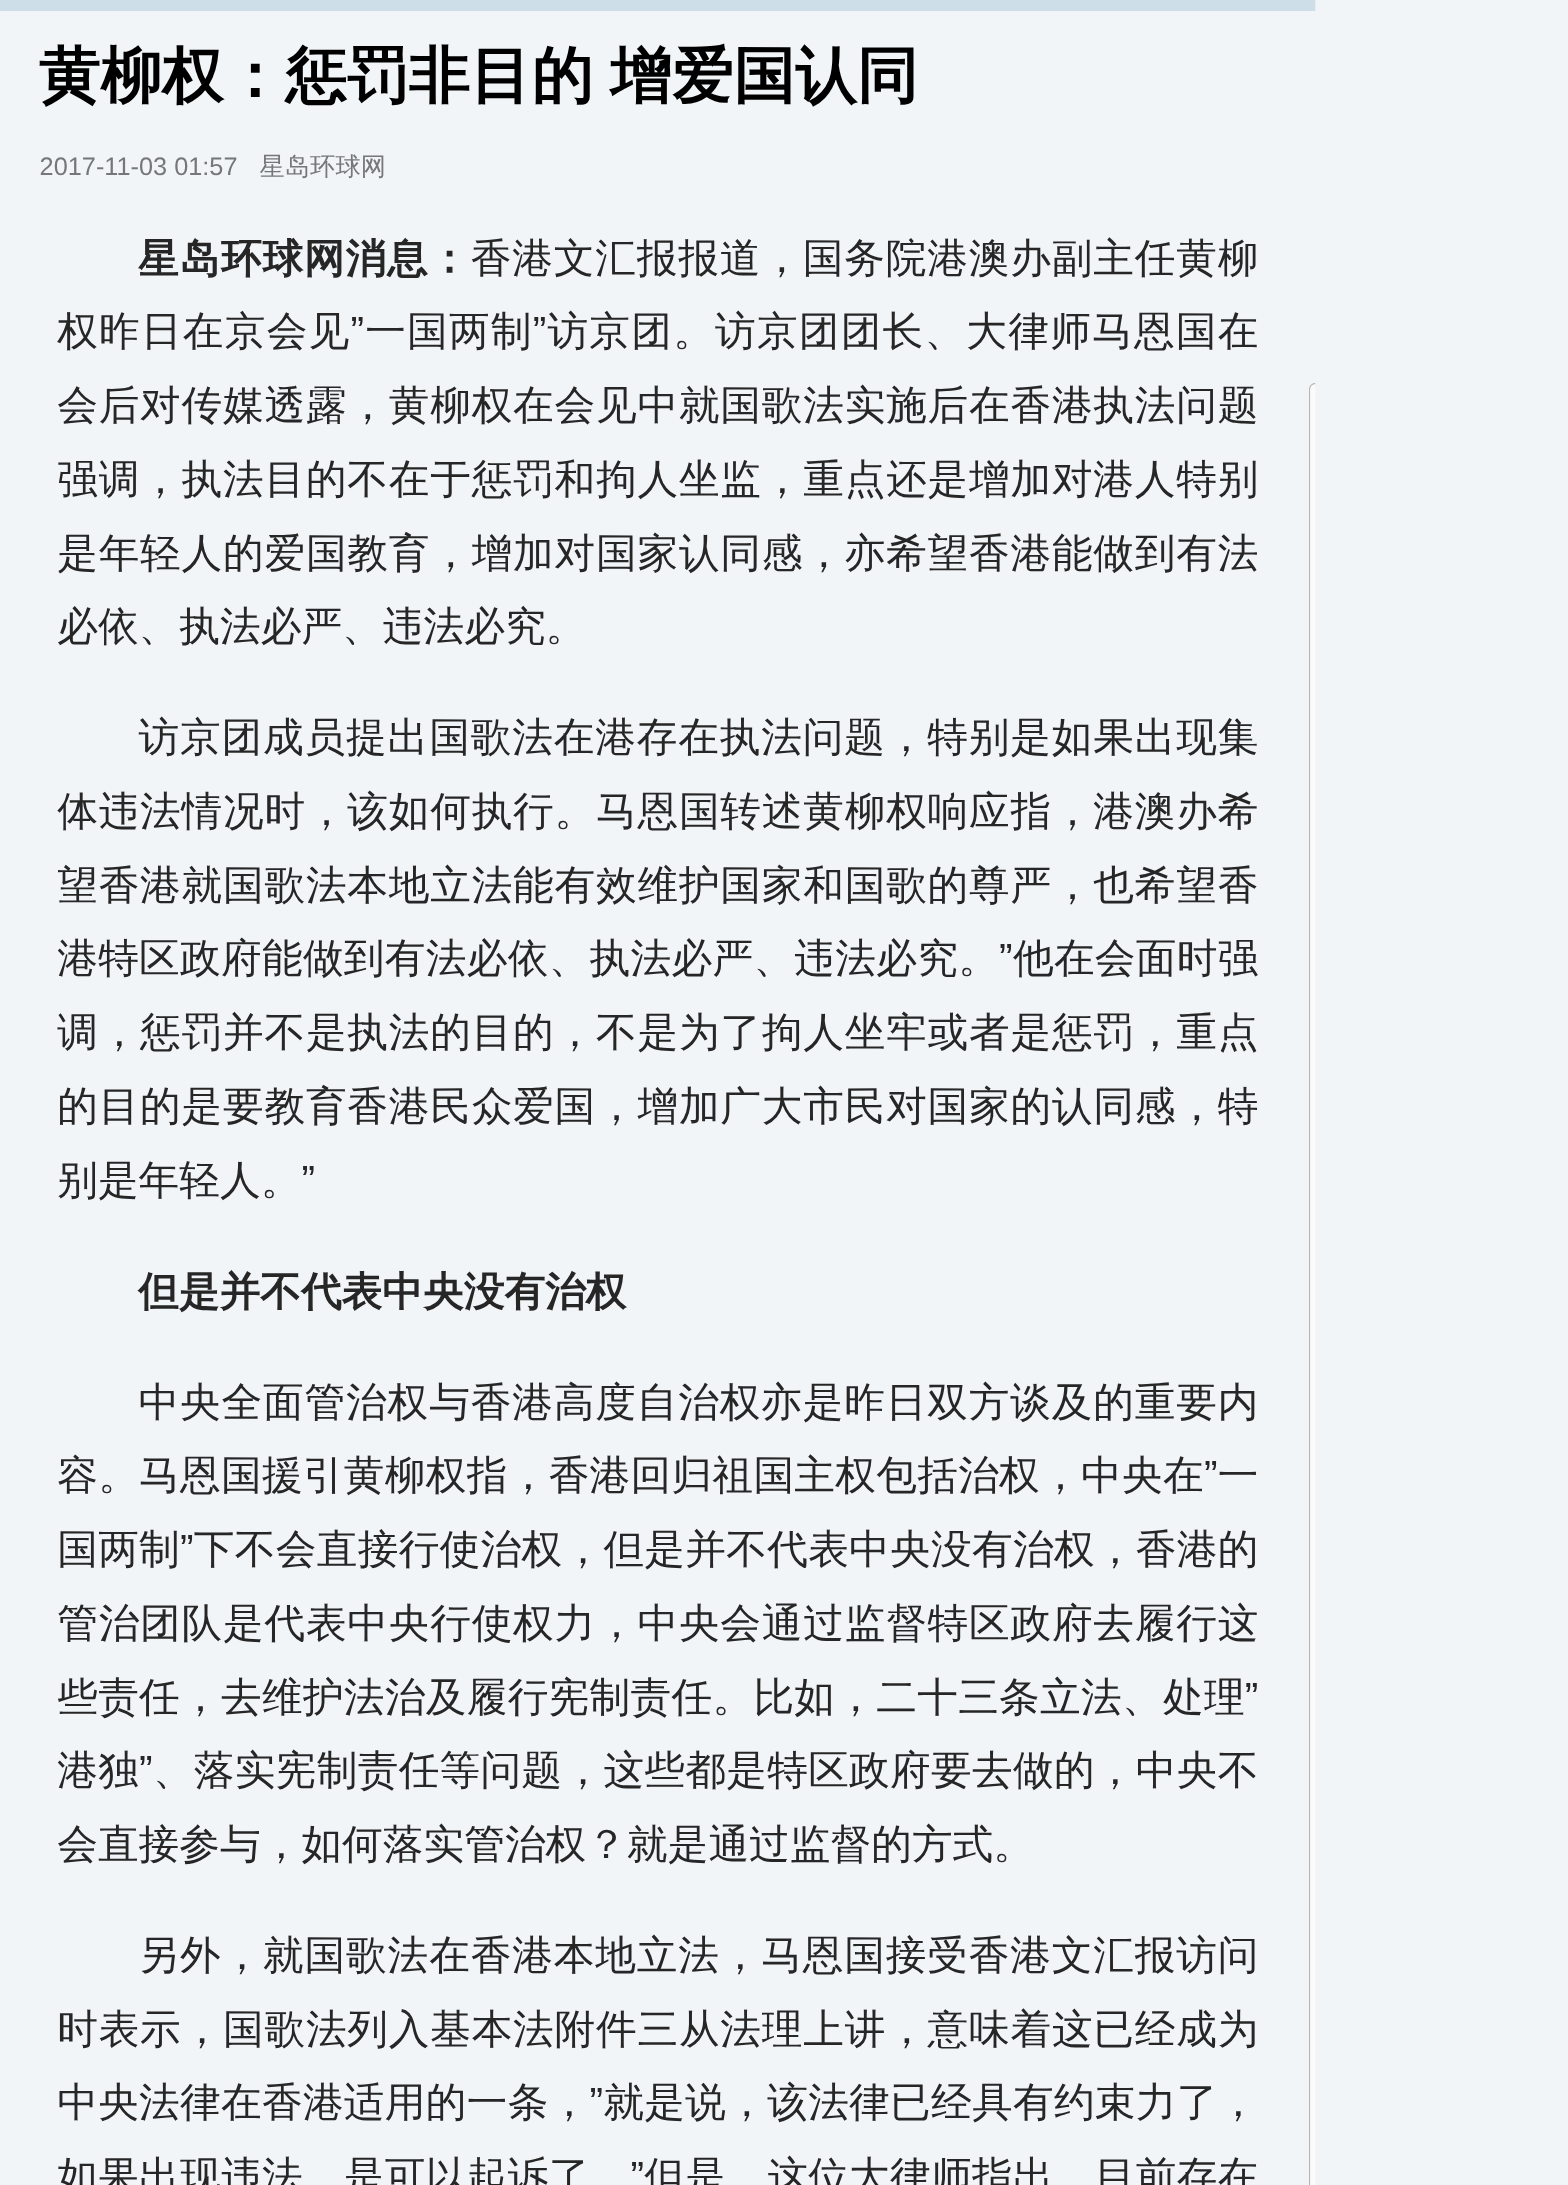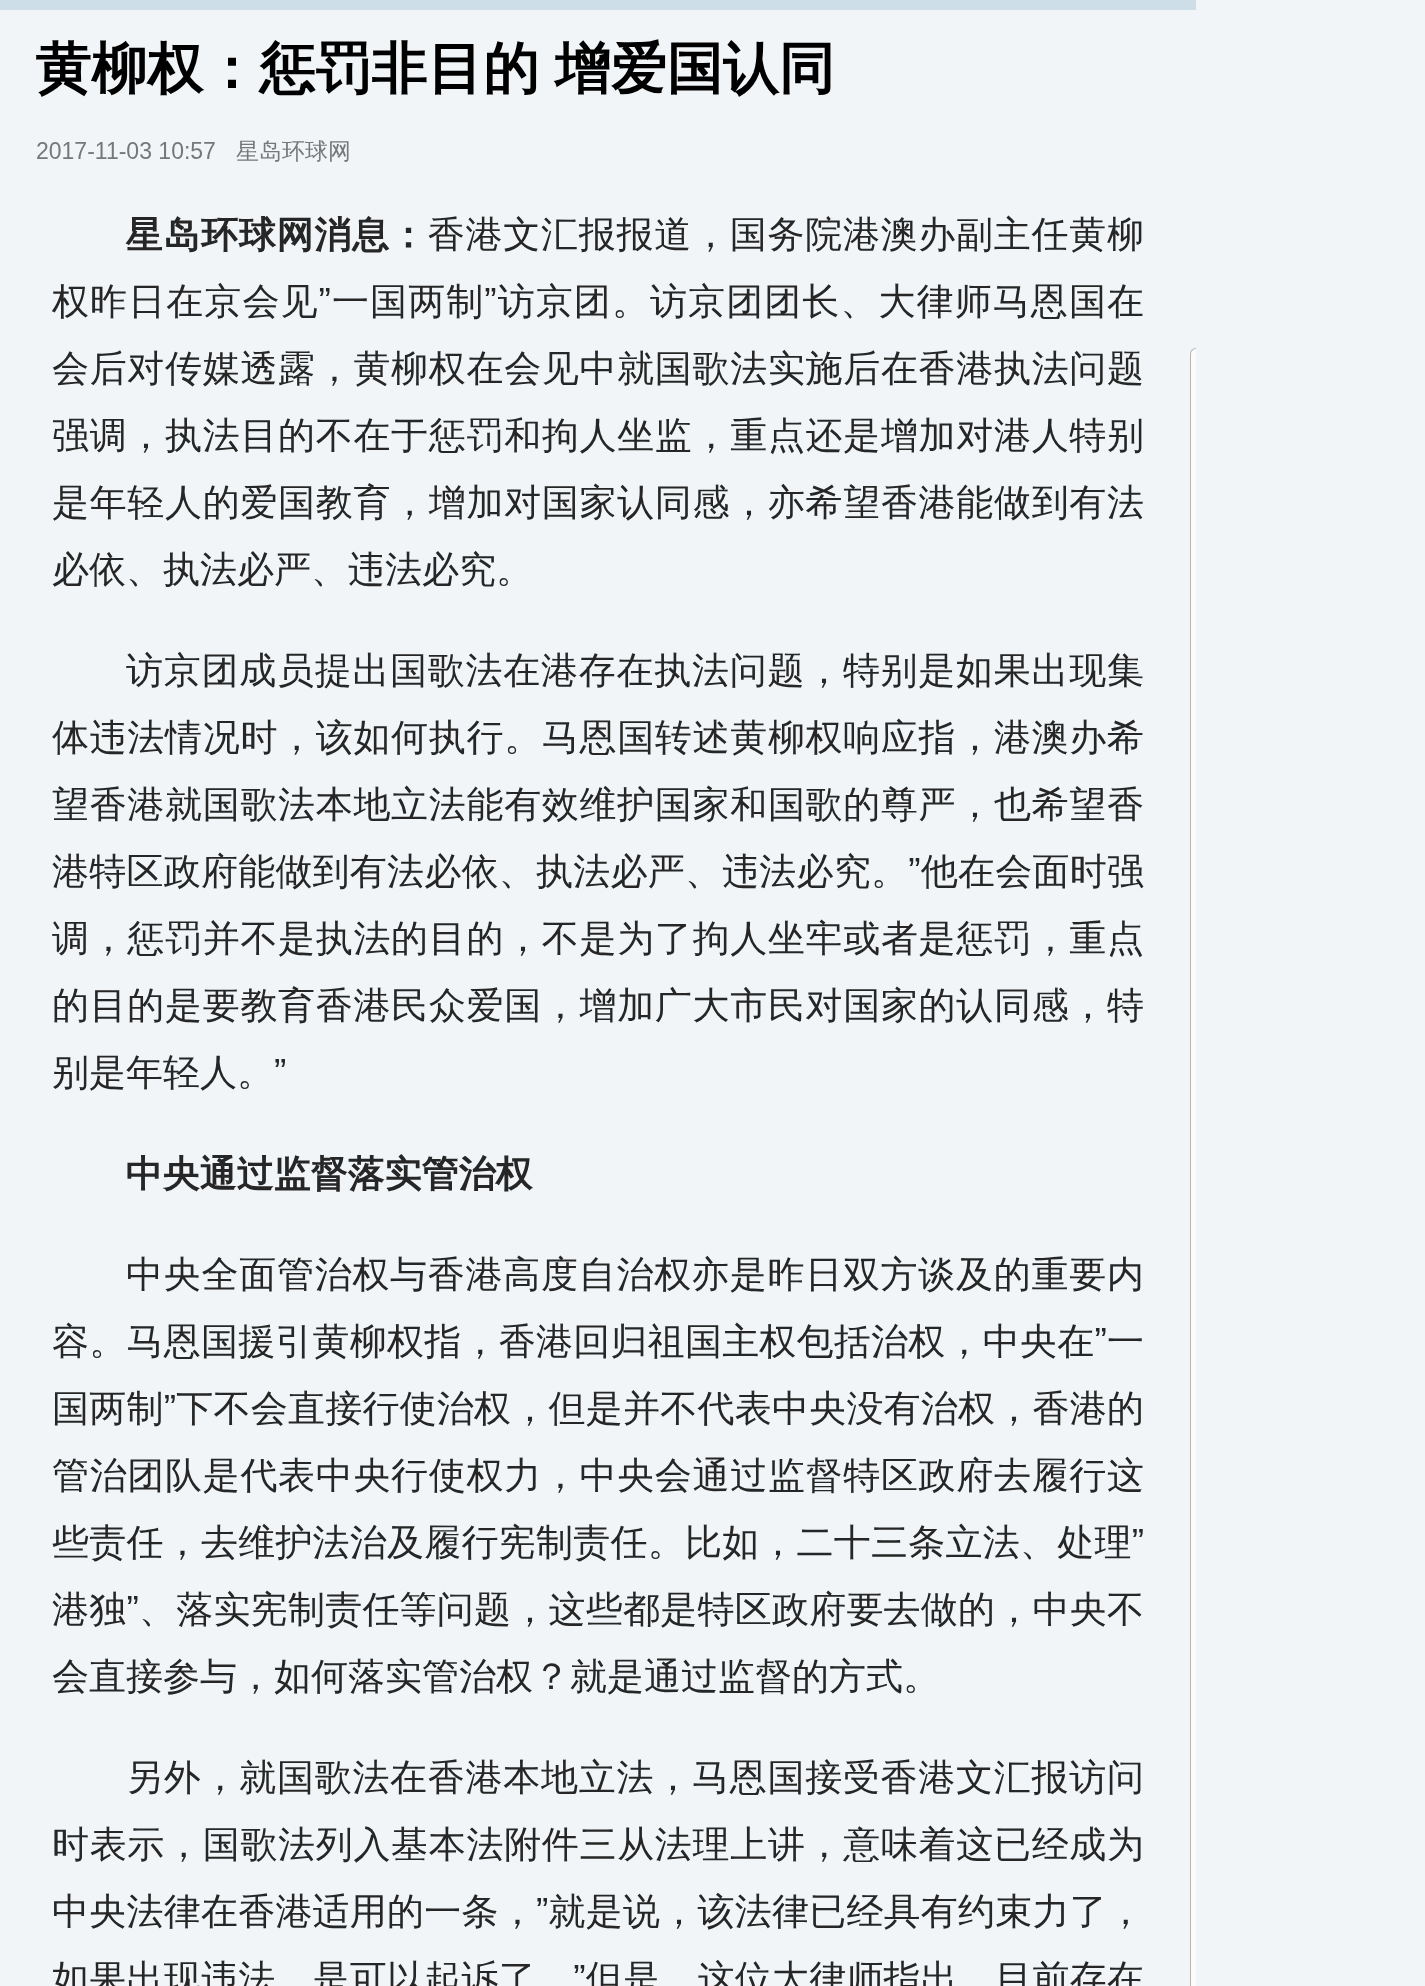--- a/index.html
+++ b/index.html
@@ -74,30 +74,30 @@
 </head>
 <body>
 
 <div class="page">
   <div class="topbar"></div>
 
   <div class="content">
     <h1 class="title">黄柳权：惩罚非目的 增爱国认同</h1>
 
     <div class="meta">
-      <span class="date">2017-11-03 10:57</span>
+      <span class="date">2017-11-03 01:57</span>
       <span class="source">星岛环球网</span>
     </div>
 
     <div class="body-text">
       <p><span class="lead-bold">星岛环球网消息：</span><span>香港文汇报报道，国务院港澳办副主任黄柳权昨日在京会见”一国两制”访京团。访京团团长、大律师马恩国在会后对传媒透露，黄柳权在会见中就国歌法实施后在香港执法问题强调，执法目的不在于惩罚和拘人坐监，重点还是增加对港人特别是年轻人的爱国教育，增加对国家认同感，亦希望香港能做到有法必依、执法必严、违法必究。</span></p>
 
       <p>访京团成员提出国歌法在港存在执法问题，特别是如果出现集体违法情况时，该如何执行。马恩国转述黄柳权响应指，港澳办希望香港就国歌法本地立法能有效维护国家和国歌的尊严，也希望香港特区政府能做到有法必依、执法必严、违法必究。”他在会面时强调，惩罚并不是执法的目的，不是为了拘人坐牢或者是惩罚，重点的目的是要教育香港民众爱国，增加广大市民对国家的认同感，特别是年轻人。”</p>
 
-      <p class="subheading">中央通过监督落实管治权</p>
+      <p class="subheading">但是并不代表中央没有治权</p>
 
       <p>中央全面管治权与香港高度自治权亦是昨日双方谈及的重要内容。马恩国援引黄柳权指，香港回归祖国主权包括治权，中央在”一国两制”下不会直接行使治权，但是并不代表中央没有治权，香港的管治团队是代表中央行使权力，中央会通过监督特区政府去履行这些责任，去维护法治及履行宪制责任。比如，二十三条立法、处理”港独”、落实宪制责任等问题，这些都是特区政府要去做的，中央不会直接参与，如何落实管治权？就是通过监督的方式。</p>
 
       <p>另外，就国歌法在香港本地立法，马恩国接受香港文汇报访问时表示，国歌法列入基本法附件三从法理上讲，意味着这已经成为中央法律在香港适用的一条，”就是说，该法律已经具有约束力了，如果出现违法，是可以起诉了。”但是，这位大律师指出，目前存在最大的问题是关于违反国歌法的惩罚问题，如果违法将会受到怎样的惩罚尚未立法。他说，中澳法学交流基金会会员们认为，可以参考已经既有的国旗法、国歌法相关规定。</p>
     </div>
   </div>
 
   <div class="v-scrollbar"></div>
 </div>
 

